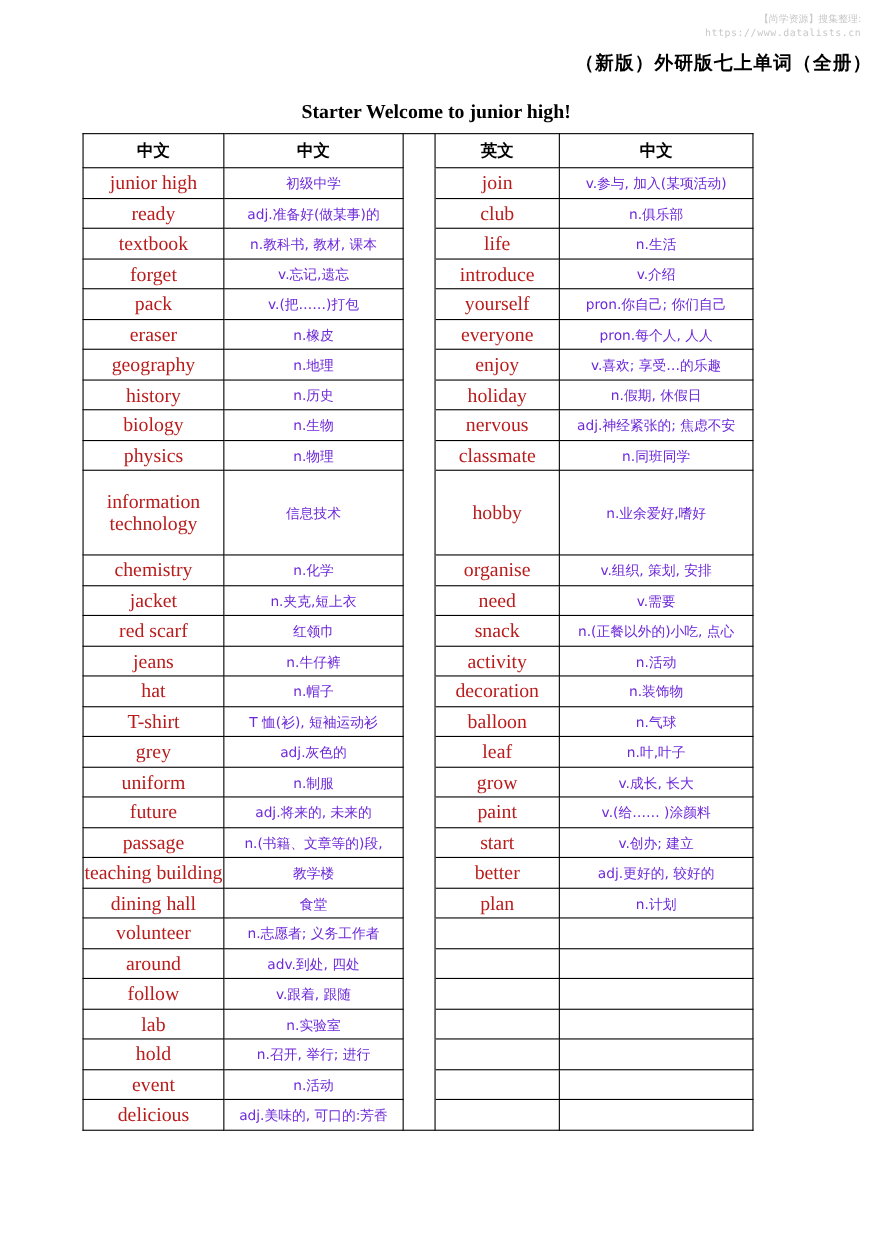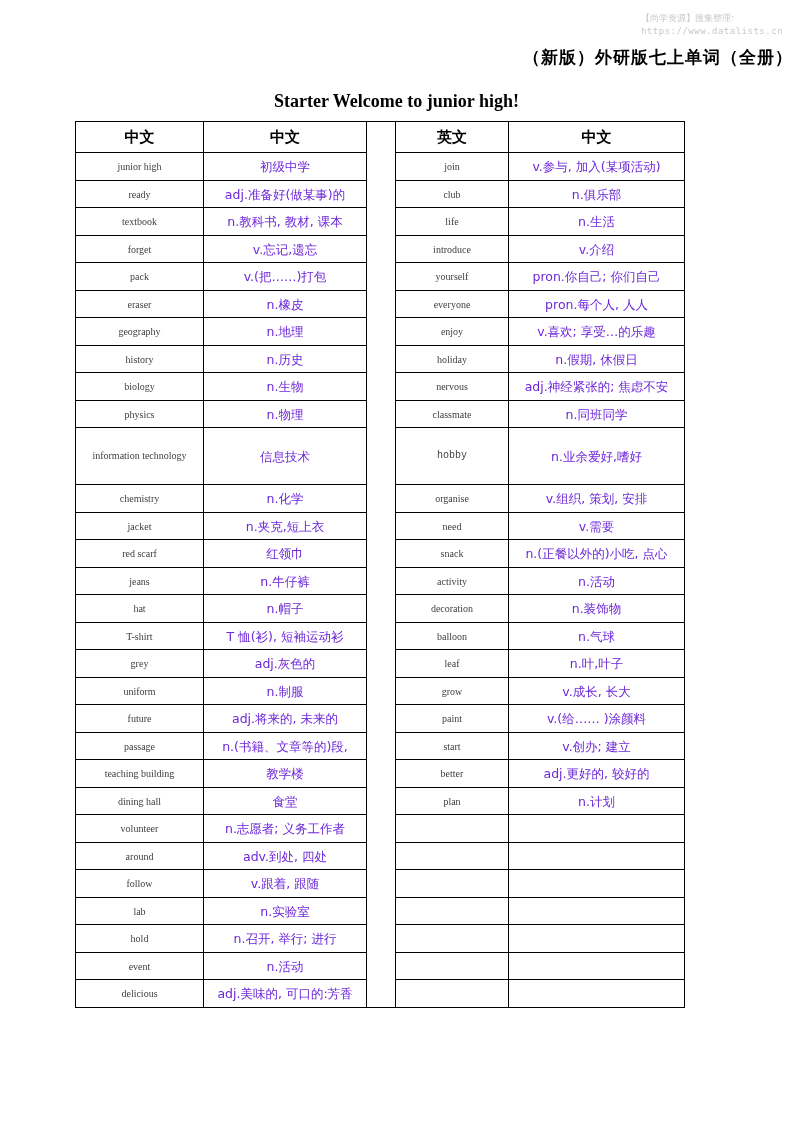--- a/index.html
+++ b/index.html
@@ -1,33 +1,33 @@
 <!DOCTYPE html>
 <html><head>
 <meta charset="utf-8">
 <style>
   html, body { margin: 0; padding: 0; background: #ffffff; }
   body { width: 793px; height: 1122px; position: relative; overflow: hidden;
          font-family: "DejaVu Sans", "Liberation Sans", sans-serif; color: #000; }
-  .watermark { position: absolute; top: 12px; right: 10px; 
+  .watermark { position: absolute; top: 12px; right: 10px; text-align: right;
                color: #c8c8c8; font-size: 9px; line-height: 13px; }
   .watermark .wm2 { font-family: "DejaVu Sans Mono", "Liberation Mono", monospace; letter-spacing: 0.5px; }
   .doc-title { position: absolute; top: 46px; left: 0; width: 793px; text-align: right;
                font-size: 17px; font-weight: bold; letter-spacing: 1px; }
   .sub-title { position: absolute; top: 91px; left: 0; width: 793px; text-align: center;
                font-family: "Liberation Serif", "DejaVu Serif", serif; font-size: 18px; font-weight: bold; }
   table.vocab { position: absolute; top: 121px; left: 75px; border-collapse: collapse;
                 table-layout: fixed; width: 609px; }
   table.vocab td, table.vocab th { border: 1.3px solid #000; padding: 0; text-align: center;
                 vertical-align: middle; height: 26.5px; overflow: hidden; white-space: nowrap; }
   table.vocab th { height: 30px; font-size: 15px; font-weight: bold; }
   table.vocab td.gap { border-top: none; border-bottom: none; }
   table.vocab th.gap { border-bottom: none; }
   table.vocab tr:last-child td.gap { border-bottom: 1.3px solid #000; }
-  .en { color: #404040; font-family: "Liberation Serif", "DejaVu Serif", serif; font-size: 10px; line-height: 20px; }
+  .en { color: #b91c1c; font-family: "Liberation Serif", "DejaVu Serif", serif; font-size: 18px; line-height: 20px; }
   .zh { color: #6d28d9; font-size: 12.5px; line-height: 18px; }
   .tall td { height: 43px; }
   .en.wrap { white-space: normal; }
 </style>
 </head>
 <body>
 
 <div class="watermark">
   <div>【尚学资源】搜集整理:</div>
   <div class="wm2">https://www.datalists.cn</div>
@@ -124,21 +124,21 @@
         <td><span class="en">classmate</span></td>
         <td><span class="zh">n.同班同学</span></td>
       </tr>
       <tr class="tall">
         <td>
           <span class="en wrap" style="display: block; width: 100px; margin: 18px auto;">information technology</span>
         </td>
         <td><span class="zh">信息技术</span></td>
         <td class="gap"></td>
         <td>
-          <span class="en wrap" style="display: block; width: 100px; margin: 15px auto; font-family: Liberation Mono, monospace;">hobby</span>
+          <span class="en wrap" style="display: block; width: 100px; margin: 15px auto;">hobby</span>
         </td>
         <td><span class="zh">n.业余爱好,嗜好</span></td>
       </tr>
       <tr>
         <td><span class="en">chemistry</span></td>
         <td><span class="zh">n.化学</span></td>
         <td class="gap"></td>
         <td><span class="en">organise</span></td>
         <td><span class="zh">v.组织, 策划, 安排</span></td>
       </tr>

